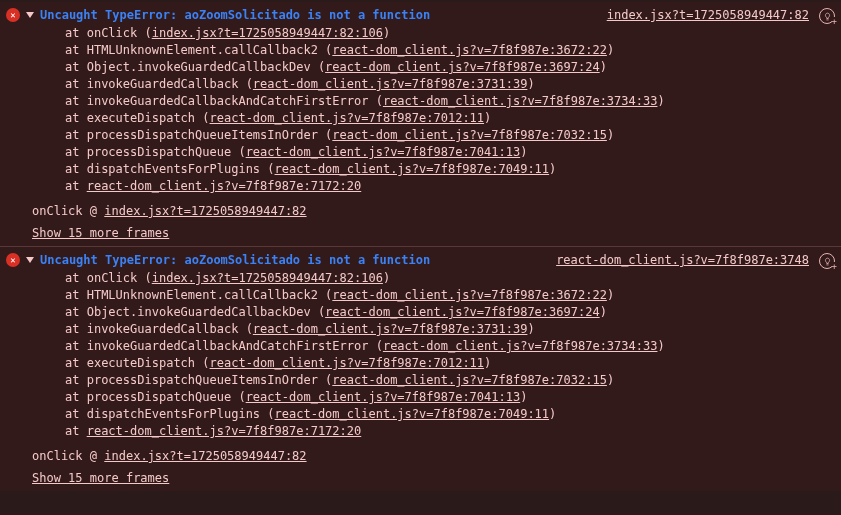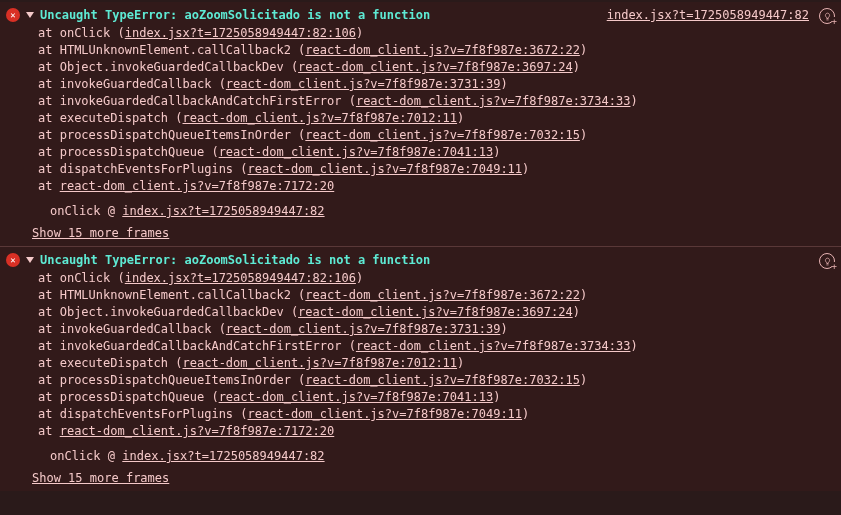--- a/index.html
+++ b/index.html
@@ -47,21 +47,21 @@
     border-left: 4px solid transparent;
     border-right: 4px solid transparent;
     border-top: 6px solid #f5c9c9;
     margin-top: 6px;
     flex-shrink: 0;
     cursor: pointer;
   }
   .error-msg {
     flex: 1;
     font-weight: bold;
-    color: #5eead4;
+    color: #3b82f6;
     padding-top: 2px;
   }
   .source-link-top {
     text-decoration: underline;
     color: #f5c9c9;
     padding-top: 2px;
     cursor: pointer;
     white-space: nowrap;
     margin-left: 12px;
   }
@@ -84,35 +84,35 @@
     content: "+";
     position: absolute;
     right: -3px;
     bottom: -3px;
     font-size: 9px;
     color: #e8b3b3;
     background: #321a1a;
     line-height: 1;
   }
   .stack {
-    margin-left: 32px;
+    margin-left: 59px;
     margin-top: 1px;
   }
   .frame {
     line-height: 17px;
     color: #f5c9c9;
   }
   .frame .paren { color: #f5c9c9; }
   .link {
     text-decoration: underline;
     cursor: pointer;
     color: #f5c9c9;
   }
   .origin-row {
-    margin-left: 44px;
+    margin-left: 26px;
     margin-top: 8px;
     line-height: 17px;
   }
   .show-more {
     margin-left: 26px;
     margin-top: 6px;
     text-decoration: underline;
     cursor: pointer;
   }
 </style>
@@ -145,20 +145,21 @@
         <div class="frame"><span>at </span><span class="link">react-dom_client.js?v=7f8f987e:7172:20</span></div>
       </div>
       <div class="origin-row"><span>onClick</span><span> </span><span>@</span><span> </span><span class="link">index.jsx?t=1725058949447:82</span></div>
       <div class="show-more">Show 15 more frames</div>
     </div>
     <div class="error-block">
       <div class="error-header">
         <span class="error-icon"></span>
         <span class="disclosure"></span>
         <span class="error-msg">Uncaught TypeError: aoZoomSolicitado is not a function</span>
+        <span class="source-link-top">react-dom_client.js?v=7f8f987e:3748</span>
         <span class="lightbulb">
           <svg viewBox="0 0 24 24" fill="none" stroke="#e8b3b3" stroke-width="2">
             <path d="M9 21h6M10 17h4M12 3a6 6 0 0 0-4 10c1 1 2 2 2 4h4c0-2 1-3 2-4a6 6 0 0 0-4-10z"></path>
           </svg>
         </span>
       </div>
       <div class="stack">
         <div class="frame"><span>at </span><span>onClick</span><span class="paren"> (</span><span class="link">index.jsx?t=1725058949447:82:106</span><span class="paren">)</span></div>
         <div class="frame"><span>at </span><span>HTMLUnknownElement.callCallback2</span><span class="paren"> (</span><span class="link">react-dom_client.js?v=7f8f987e:3672:22</span><span class="paren">)</span></div>
         <div class="frame"><span>at </span><span>Object.invokeGuardedCallbackDev</span><span class="paren"> (</span><span class="link">react-dom_client.js?v=7f8f987e:3697:24</span><span class="paren">)</span></div>

